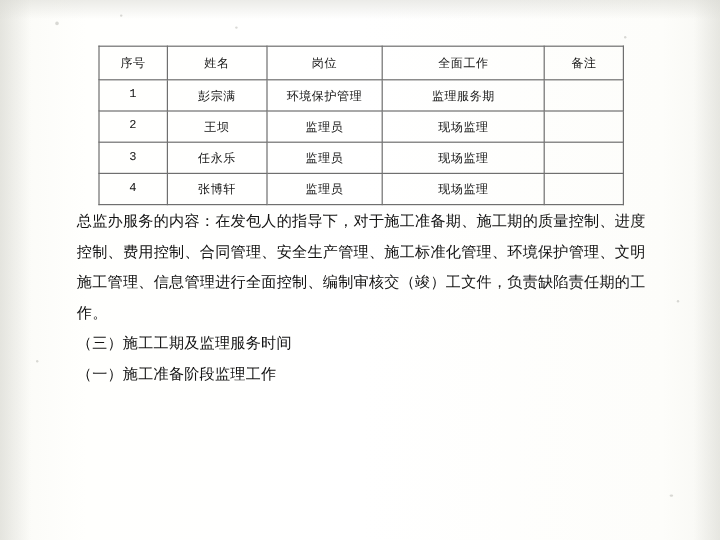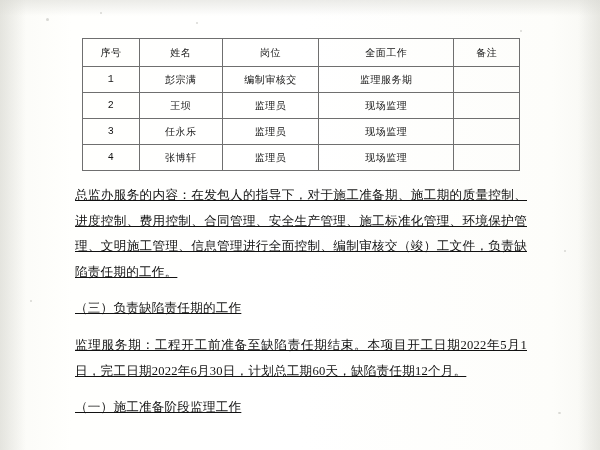--- a/index.html
+++ b/index.html
@@ -65,23 +65,22 @@
     left: 64px;
     top: 172px;
     width: 474px;
     font-size: 12.6px;
     line-height: 25.6px;
     text-align: justify;
     color: #121212;
     letter-spacing: .2px;
   }
   .body-text p {
-    margin: 11px;
+    margin: 0;
     text-indent: 0;
-    text-decoration: underline;
   }
   .ind2 { text-indent: 25px; }
   .bold { font-weight: bold; }
   .nowrap-head { letter-spacing: 1px; }
 
   
   .edge-shadow-left {
     position: absolute;
     left: 0; top: 0; bottom: 0; width: 26px;
     background: linear-gradient(90deg, rgba(210,210,203,.55), rgba(255,255,255,0));
@@ -132,21 +131,21 @@
           <th>姓名</th>
           <th>岗位</th>
           <th>全面工作</th>
           <th>备注</th>
         </tr>
       </thead>
       <tbody>
         <tr>
           <td>1</td>
           <td>彭宗满</td>
-          <td>编制审核交</td>
+          <td>环境保护管理</td>
           <td>监理服务期</td>
           <td></td>
         </tr>
         <tr>
           <td>2</td>
           <td>王坝</td>
           <td>监理员</td>
           <td>现场监理</td>
           <td></td>
         </tr>
@@ -163,19 +162,18 @@
           <td>监理员</td>
           <td>现场监理</td>
           <td></td>
         </tr>
       </tbody>
     </table>
   </div>
 
   <div class="body-text">
     <p class="ind2">总监办服务的内容：在发包人的指导下，对于施工准备期、施工期的质量控制、进度控制、费用控制、合同管理、安全生产管理、施工标准化管理、环境保护管理、文明施工管理、信息管理进行全面控制、编制审核交（竣）工文件，负责缺陷责任期的工作。</p>
-    <p>（三）负责缺陷责任期的工作</p>
-    <p class="ind2">监理服务期：工程开工前准备至缺陷责任期结束。本项目开工日期2022年5月1日，完工日期2022年6月30日，计划总工期60天，缺陷责任期12个月。</p>
+    <p>（三）施工工期及监理服务时间</p>
     <p>（一）施工准备阶段监理工作</p>
 
   </div>
 
 </div>
 
 </body></html>

